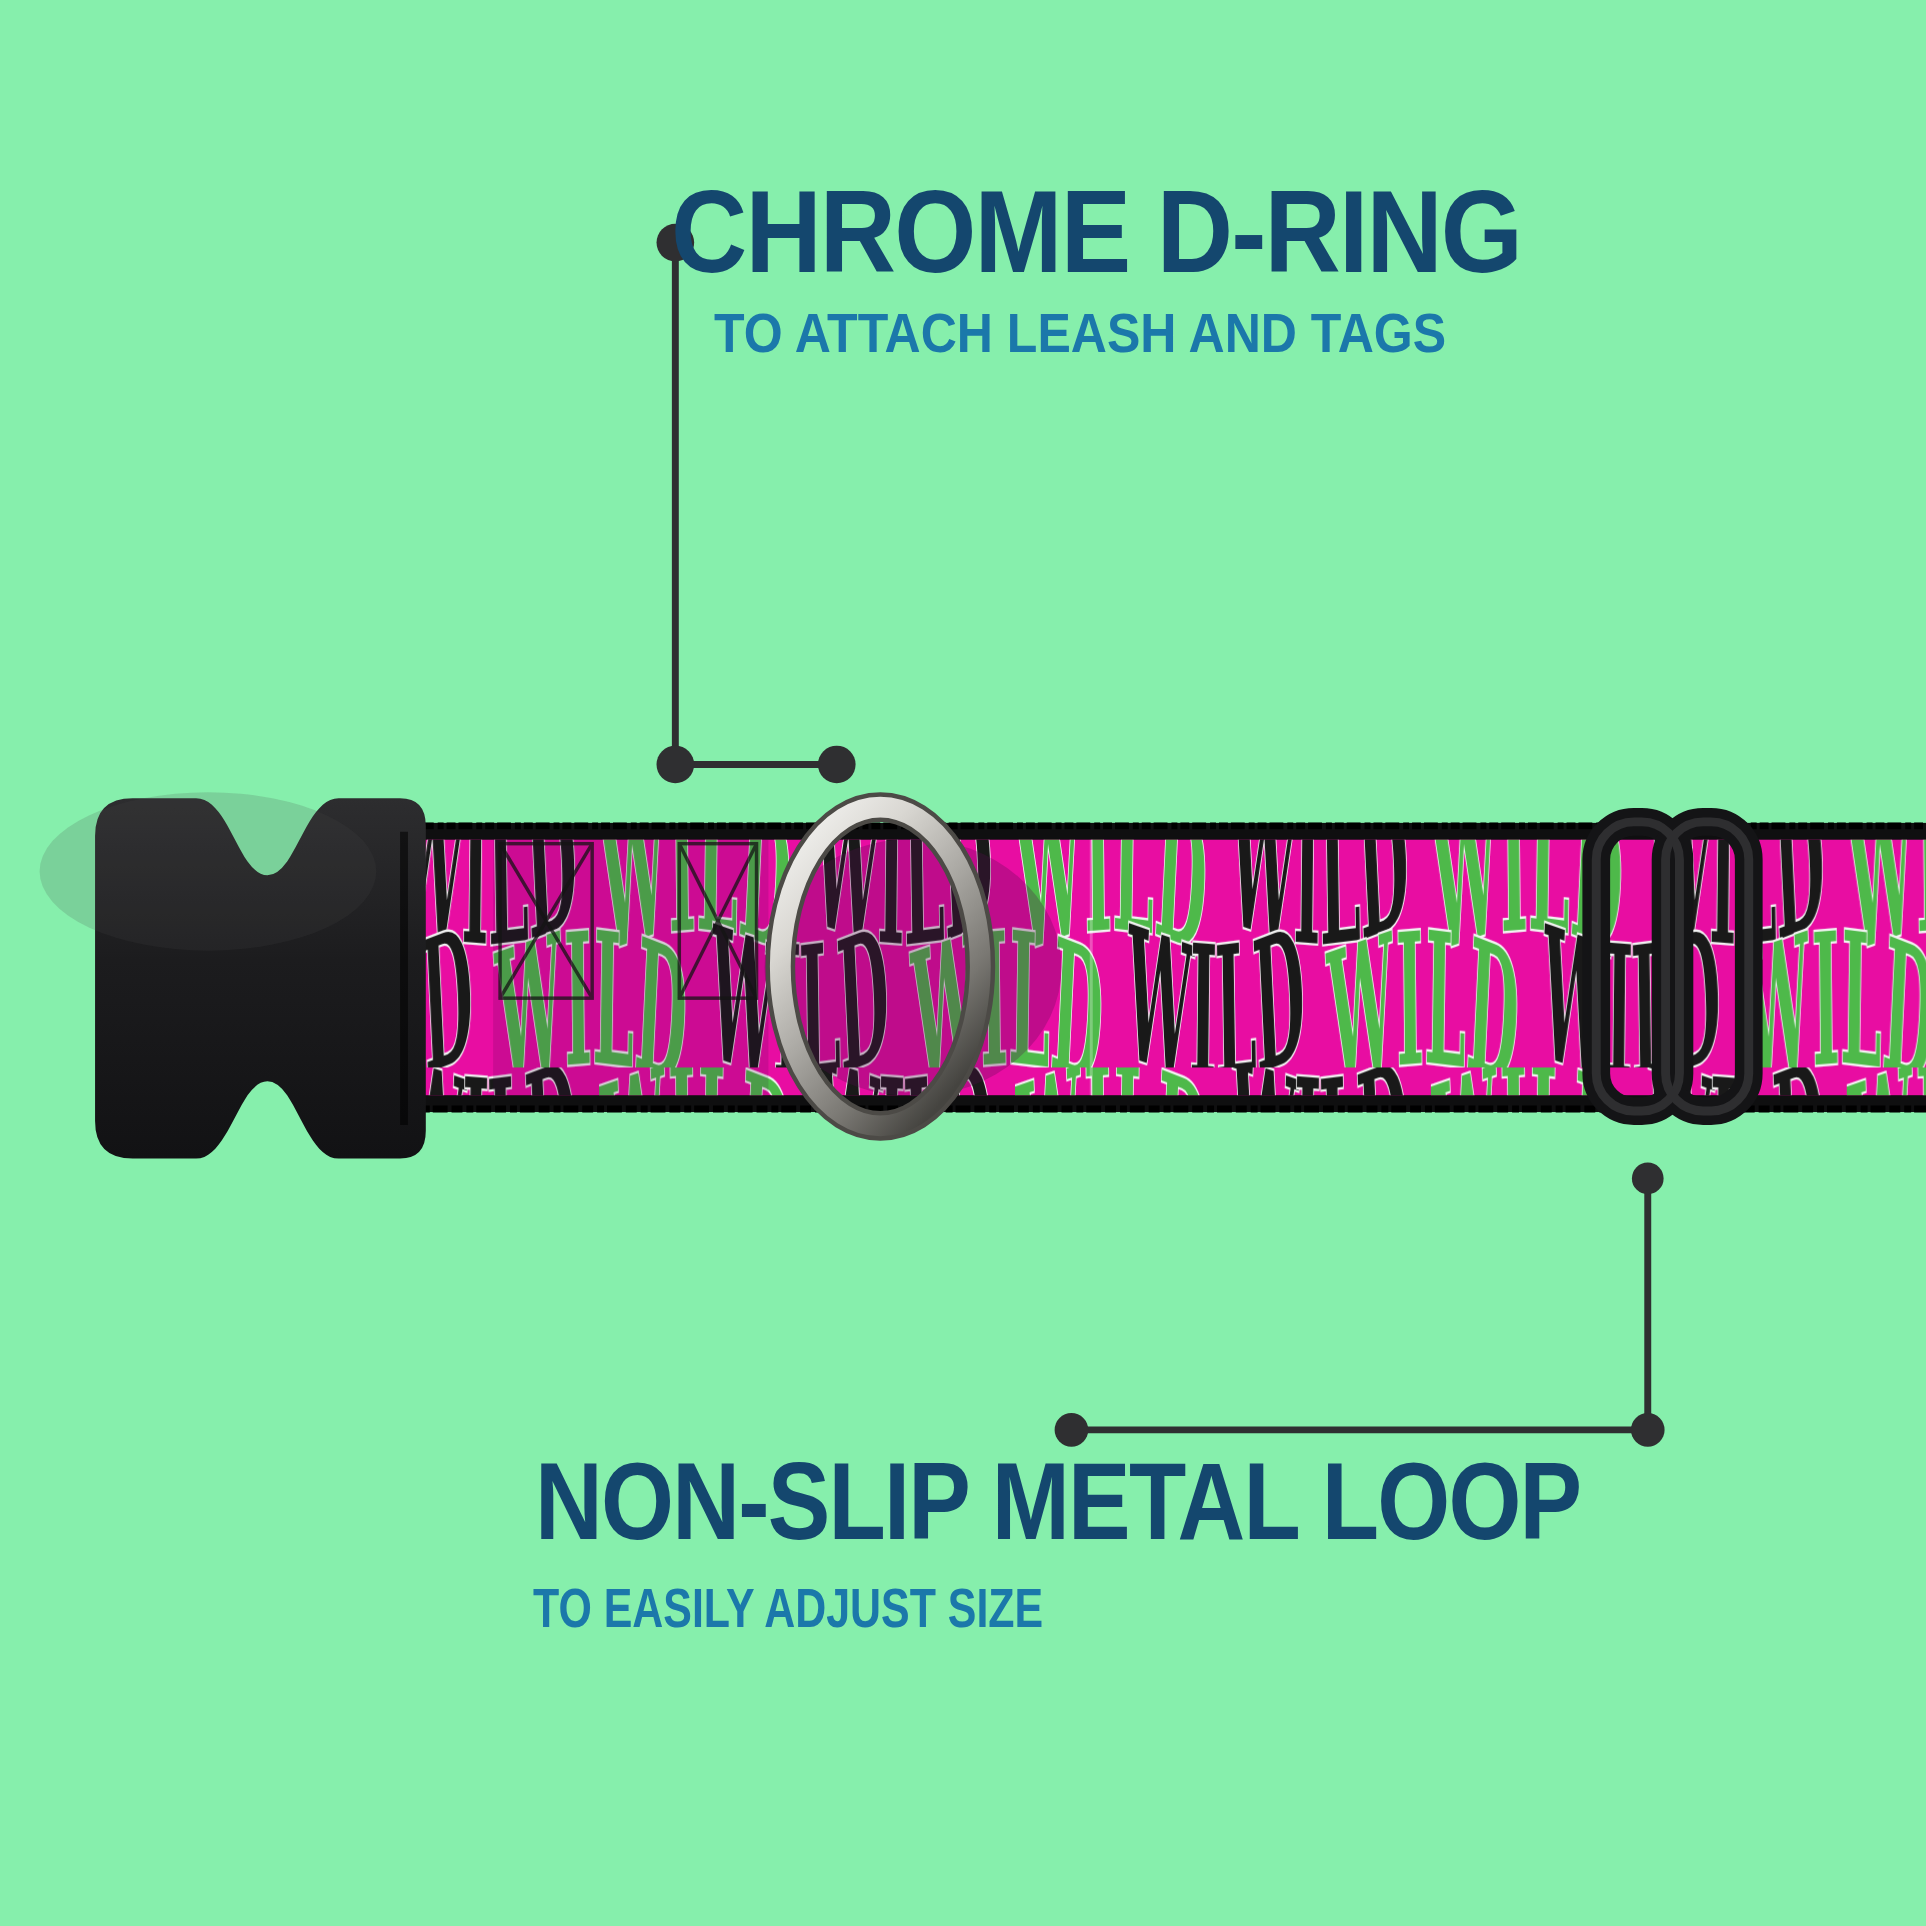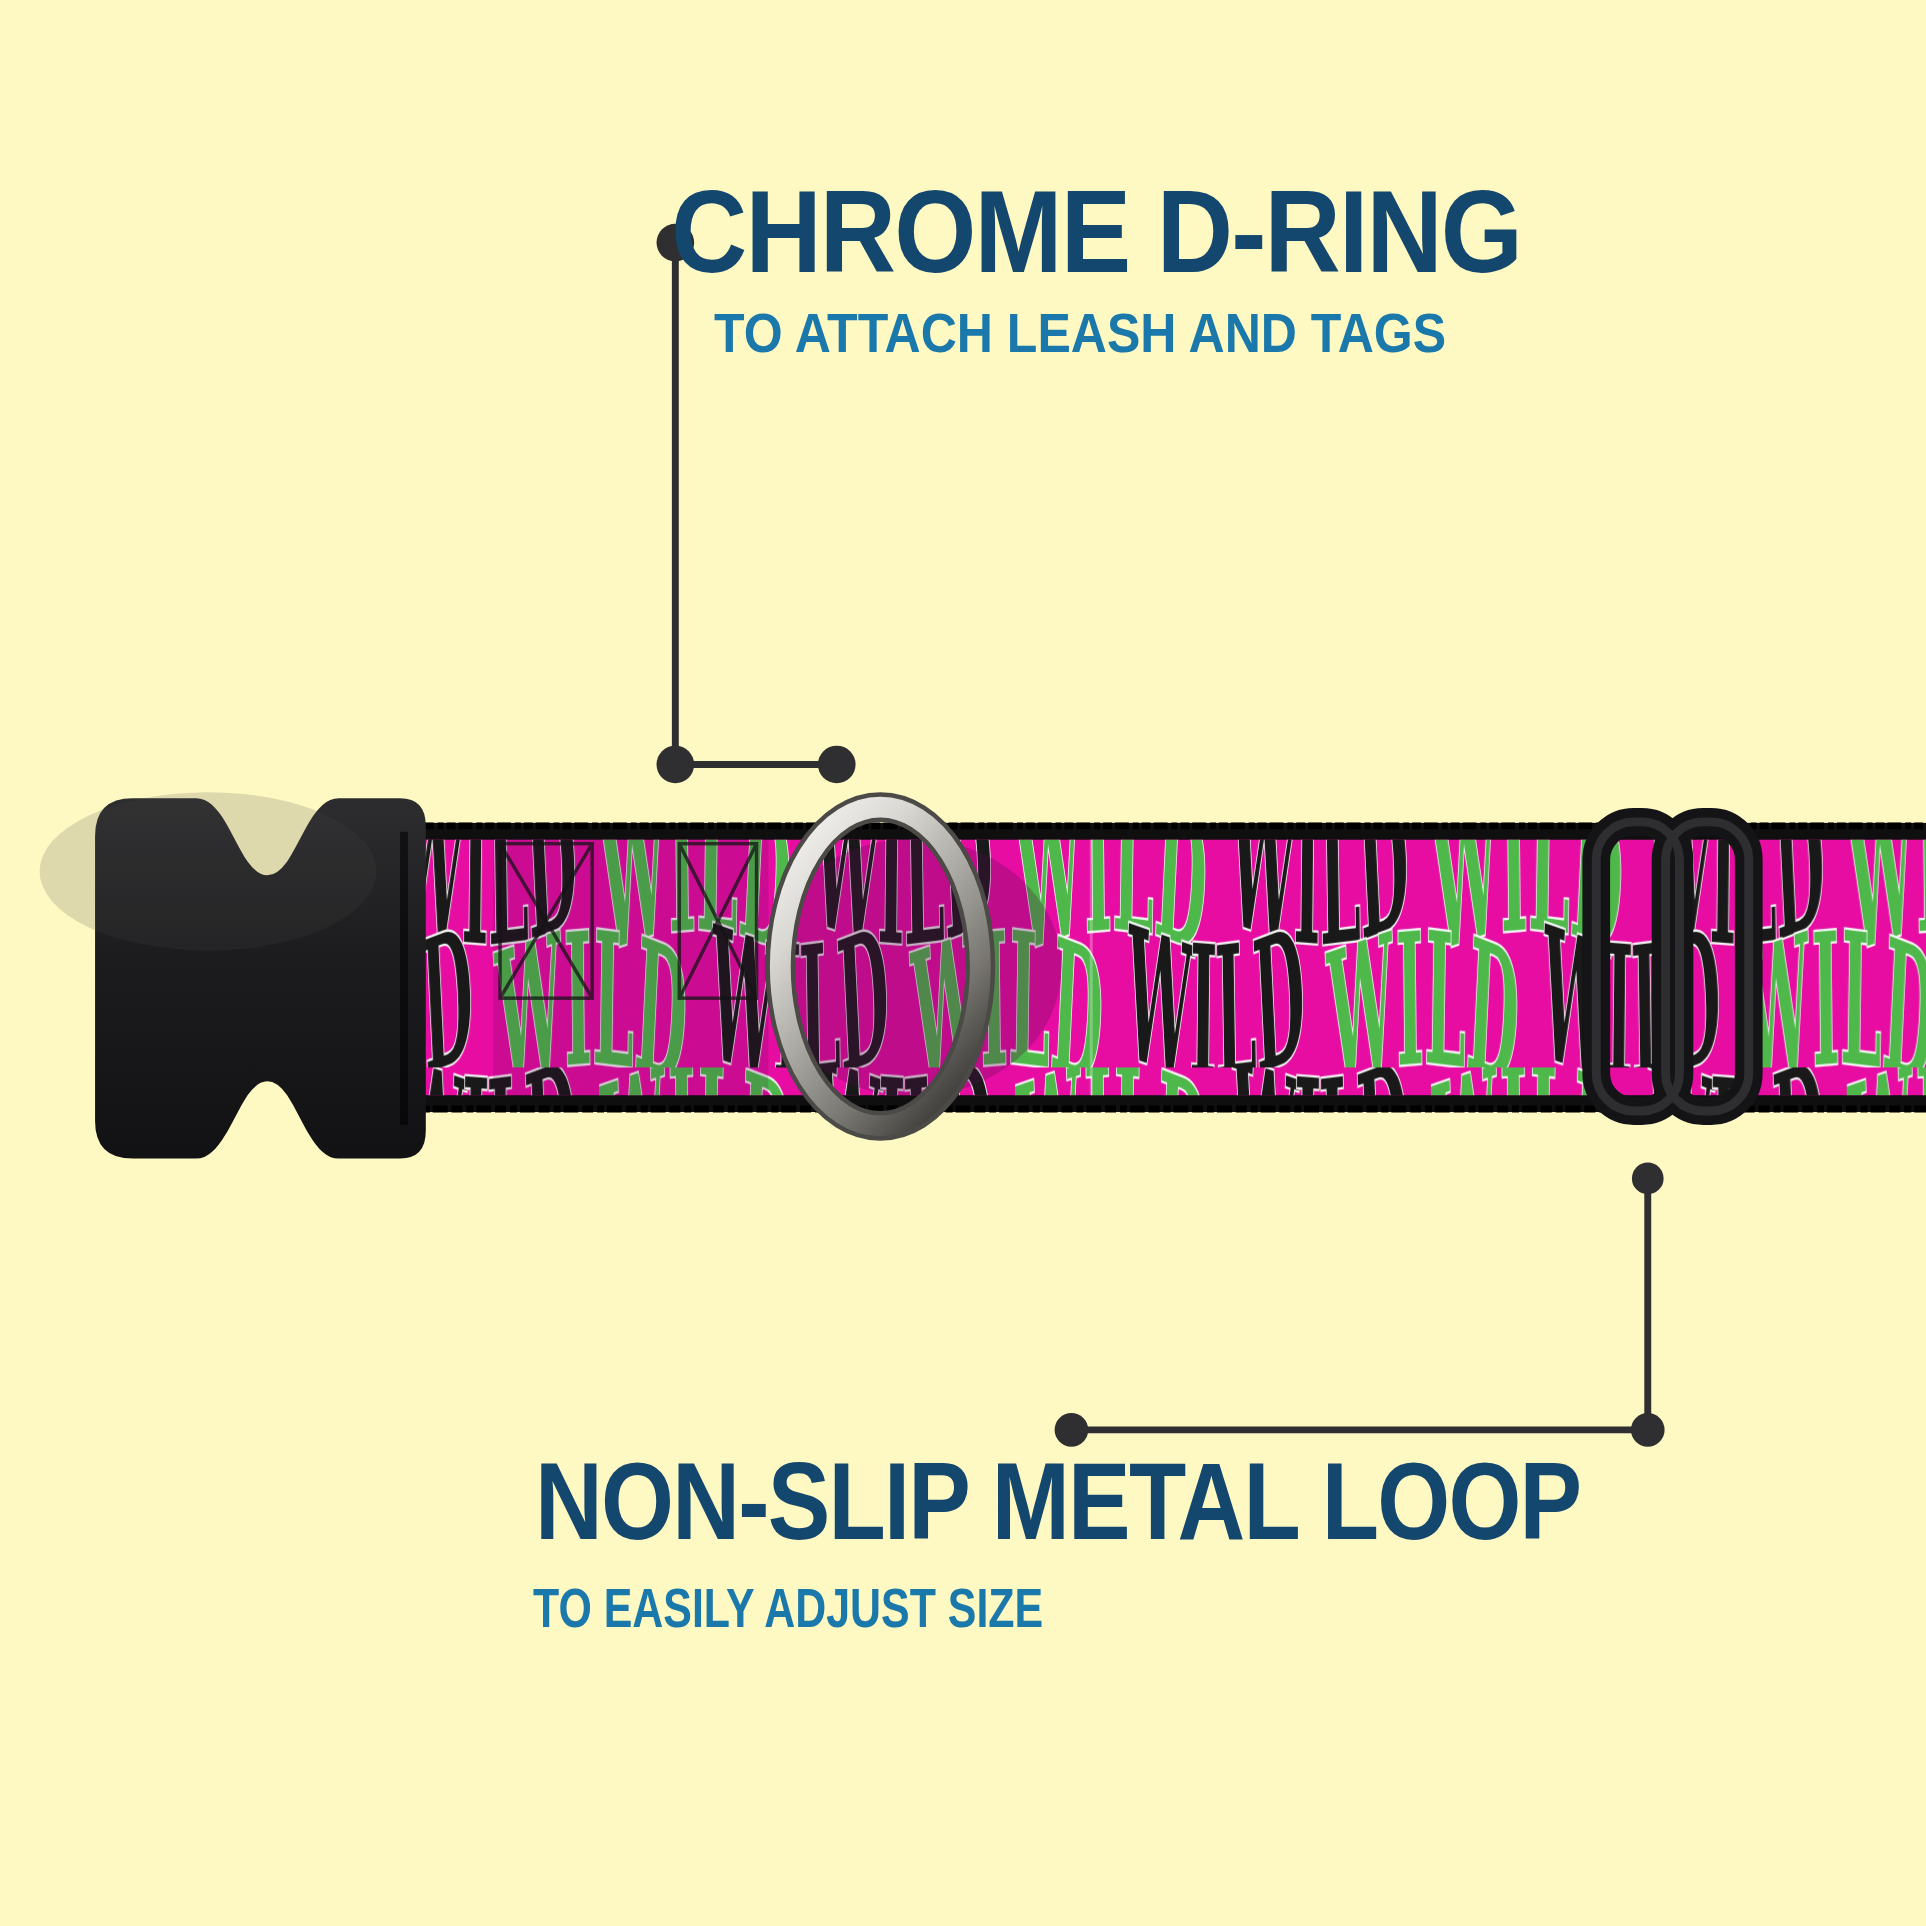--- a/index.html
+++ b/index.html
@@ -1,16 +1,16 @@
 <!DOCTYPE html>
 <html><head>
 <meta charset="utf-8">
 <style>
   html,body{margin:0;padding:0;background:#fff;}
-  .stage{position:relative;width:1927px;height:1927px;background:#fef9c3;overflow:hidden;
+  .stage{position:relative;width:1927px;height:1927px;background:#86efac;overflow:hidden;
          font-family:"Liberation Sans",sans-serif;text-align:center;}
   .stage svg{position:absolute;left:0;top:0;}
   .callout{position:absolute;line-height:1;font-weight:bold;white-space:nowrap;
            transform-origin:left top;}
   .callout.title{color:#14476e;letter-spacing:-2px;}
   .callout.sub{color:#1b78aa;letter-spacing:0px;}
   #dring-title{left:671px;top:174px;font-size:116px;transform:scaleX(.91);}
   #dring-sub{left:714px;top:306px;font-size:55px;transform:scaleX(.91);}
   #loop-title{left:535px;top:1447px;font-size:109px;transform:scaleX(.86);}
   #loop-sub{left:533px;top:1581px;font-size:55px;transform:scaleX(.78);}

